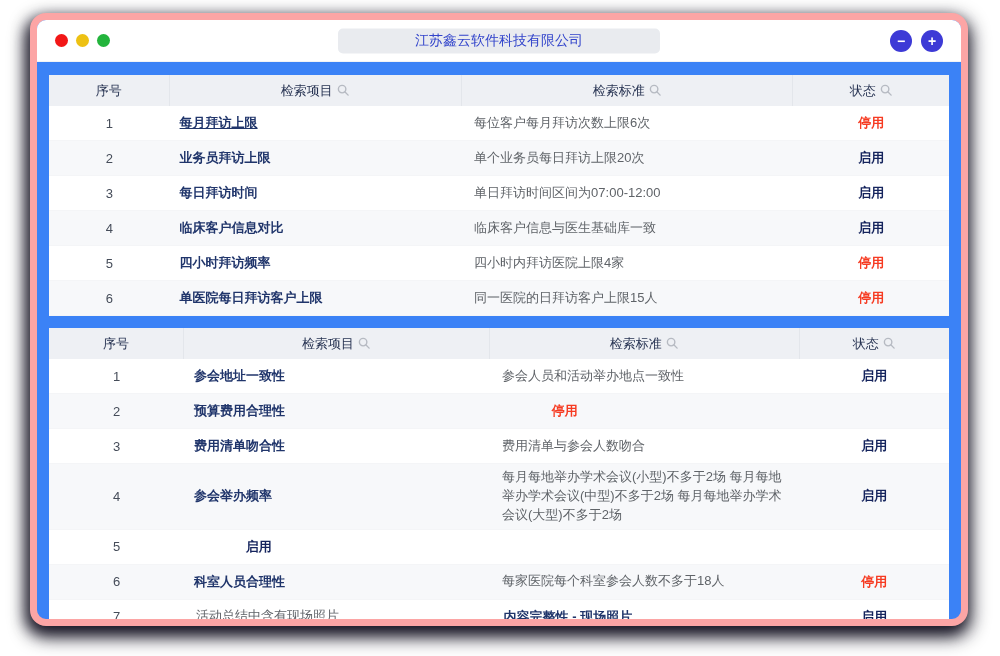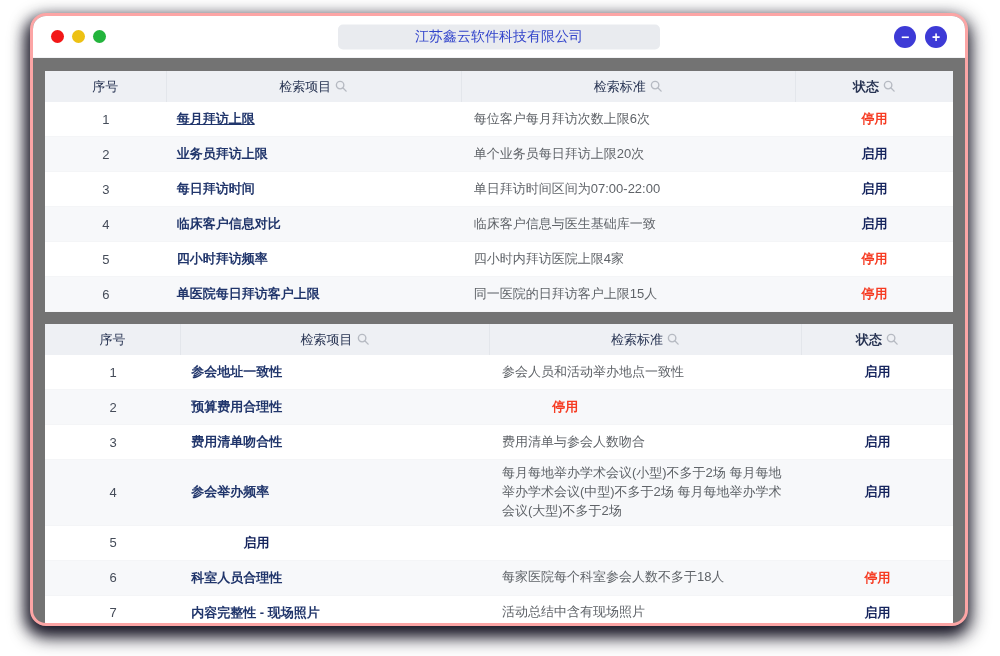--- a/index.html
+++ b/index.html
@@ -1,20 +1,20 @@
 <!DOCTYPE html>
 <html><head>
 <meta charset="utf-8">
 <style>
   * { margin:0; padding:0; box-sizing:border-box; }
   html,body { width:1000px; height:656px; background:#ffffff; overflow:hidden;
               font-family:"Liberation Sans","DejaVu Sans",sans-serif; }
   .window{
     position:absolute; left:30px; top:13px; width:938px; height:613px;
-    background:#737373; border:3px solid #fca5a5; border-radius:16px;
+    background:#3b82f6; border:7px solid #fca5a5; border-radius:16px;
     box-shadow:0 8px 18px 3px rgba(8,6,22,0.88), -4px 6px 14px rgba(8,6,22,0.55);
     overflow:hidden;
   }
   .titlebar{
     height:42px; position:relative; display:flex; align-items:center;
     padding:0 18px; background:#ffffff; border-bottom:1px solid #f2f3f5;
   }
   .traffic{ display:flex; gap:8px; align-items:center; }
   .dot{ width:13px; height:13px; border-radius:50%; cursor:pointer; }
   .dot.red{ background:#f21717; }
@@ -32,21 +32,21 @@
     color:#ffffff; font-size:14px; line-height:20px; text-align:center;
     cursor:pointer; font-weight:bold; padding:0;
   }
   .content{ padding:13px 12px 8px 12px; }
   .rules-table{ width:100%; margin-bottom:12px; }
   .thead{ display:flex; background:#eef0f4; }
   .th{
     min-height:31px; display:flex; align-items:center; justify-content:center;
     gap:4px; font-size:13px; color:#273352; border-right:1px solid #e3e6eb;
   }
-  .th:last-child{ border-right:none;font-weight:bold; }
+  .th:last-child{ border-right:none; }
   .trow{ display:flex; min-height:35px; border-bottom:1px solid #f4f5f7; background:#ffffff; }
   .trow.alt{ background:#f7f8fa; }
   .td{ display:flex; align-items:center; font-size:13px; padding:4px 12px; }
   .td.center{ justify-content:center; text-align:center; }
   .td.idx{ color:#454c59; }
   .td.item{ color:#20356b; font-weight:bold; padding-left:10px; }
   .td.std{ color:#5f6368; line-height:1.45; }
   .td.status{ font-weight:bold; }
   .search-icon{ display:inline-flex; cursor:pointer; }
 </style>
@@ -108,21 +108,21 @@
         </div>
         <div class="trow alt">
           <div class="td center idx" style="width: 13.4%;">2</div>
           <div class="td item" style="width: 32.5%;">业务员拜访上限</div>
           <div class="td std" style="width: 36.8%;">单个业务员每日拜访上限20次</div>
           <div class="td center status" style="width: 17.3%; color: rgb(21, 36, 93);">启用</div>
         </div>
         <div class="trow">
           <div class="td center idx" style="width: 13.4%;">3</div>
           <div class="td item" style="width: 32.5%;">每日拜访时间</div>
-          <div class="td std" style="width: 36.8%;">单日拜访时间区间为07:00-22:00</div>
+          <div class="td std" style="width: 36.8%;">单日拜访时间区间为07:00-12:00</div>
           <div class="td center status" style="width: 17.3%; color: rgb(21, 36, 93);">启用</div>
         </div>
         <div class="trow alt">
           <div class="td center idx" style="width: 13.4%;">4</div>
           <div class="td item" style="width: 32.5%;">临床客户信息对比</div>
           <div class="td std" style="width: 36.8%;">临床客户信息与医生基础库一致</div>
           <div class="td center status" style="width: 17.3%; color: rgb(21, 36, 93);">启用</div>
         </div>
         <div class="trow">
           <div class="td center idx" style="width: 13.4%;">5</div>
@@ -198,19 +198,19 @@
           <div class="td center status" style="width: 16.6%; color: rgb(21, 36, 93);">启用</div>
         </div>
         <div class="trow alt">
           <div class="td center idx" style="width: 15%;">6</div>
           <div class="td item" style="width: 34%;">科室人员合理性</div>
           <div class="td std" style="width: 34.4%;">每家医院每个科室参会人数不多于18人</div>
           <div class="td center status" style="width: 16.6%; color: rgb(246, 59, 34);">停用</div>
         </div>
         <div class="trow">
           <div class="td center idx" style="width: 15%;">7</div>
+          <div class="td std" style="width: 34.4%;">活动总结中含有现场照片</div>
           <div class="td item" style="width: 34%;">内容完整性 - 现场照片</div>
-          <div class="td std" style="width: 34.4%;">活动总结中含有现场照片</div>
           <div class="td center status" style="width: 16.6%; color: rgb(21, 36, 93);">启用</div>
         </div>
       </div>
     </div>
 </div>
 
 </body></html>

